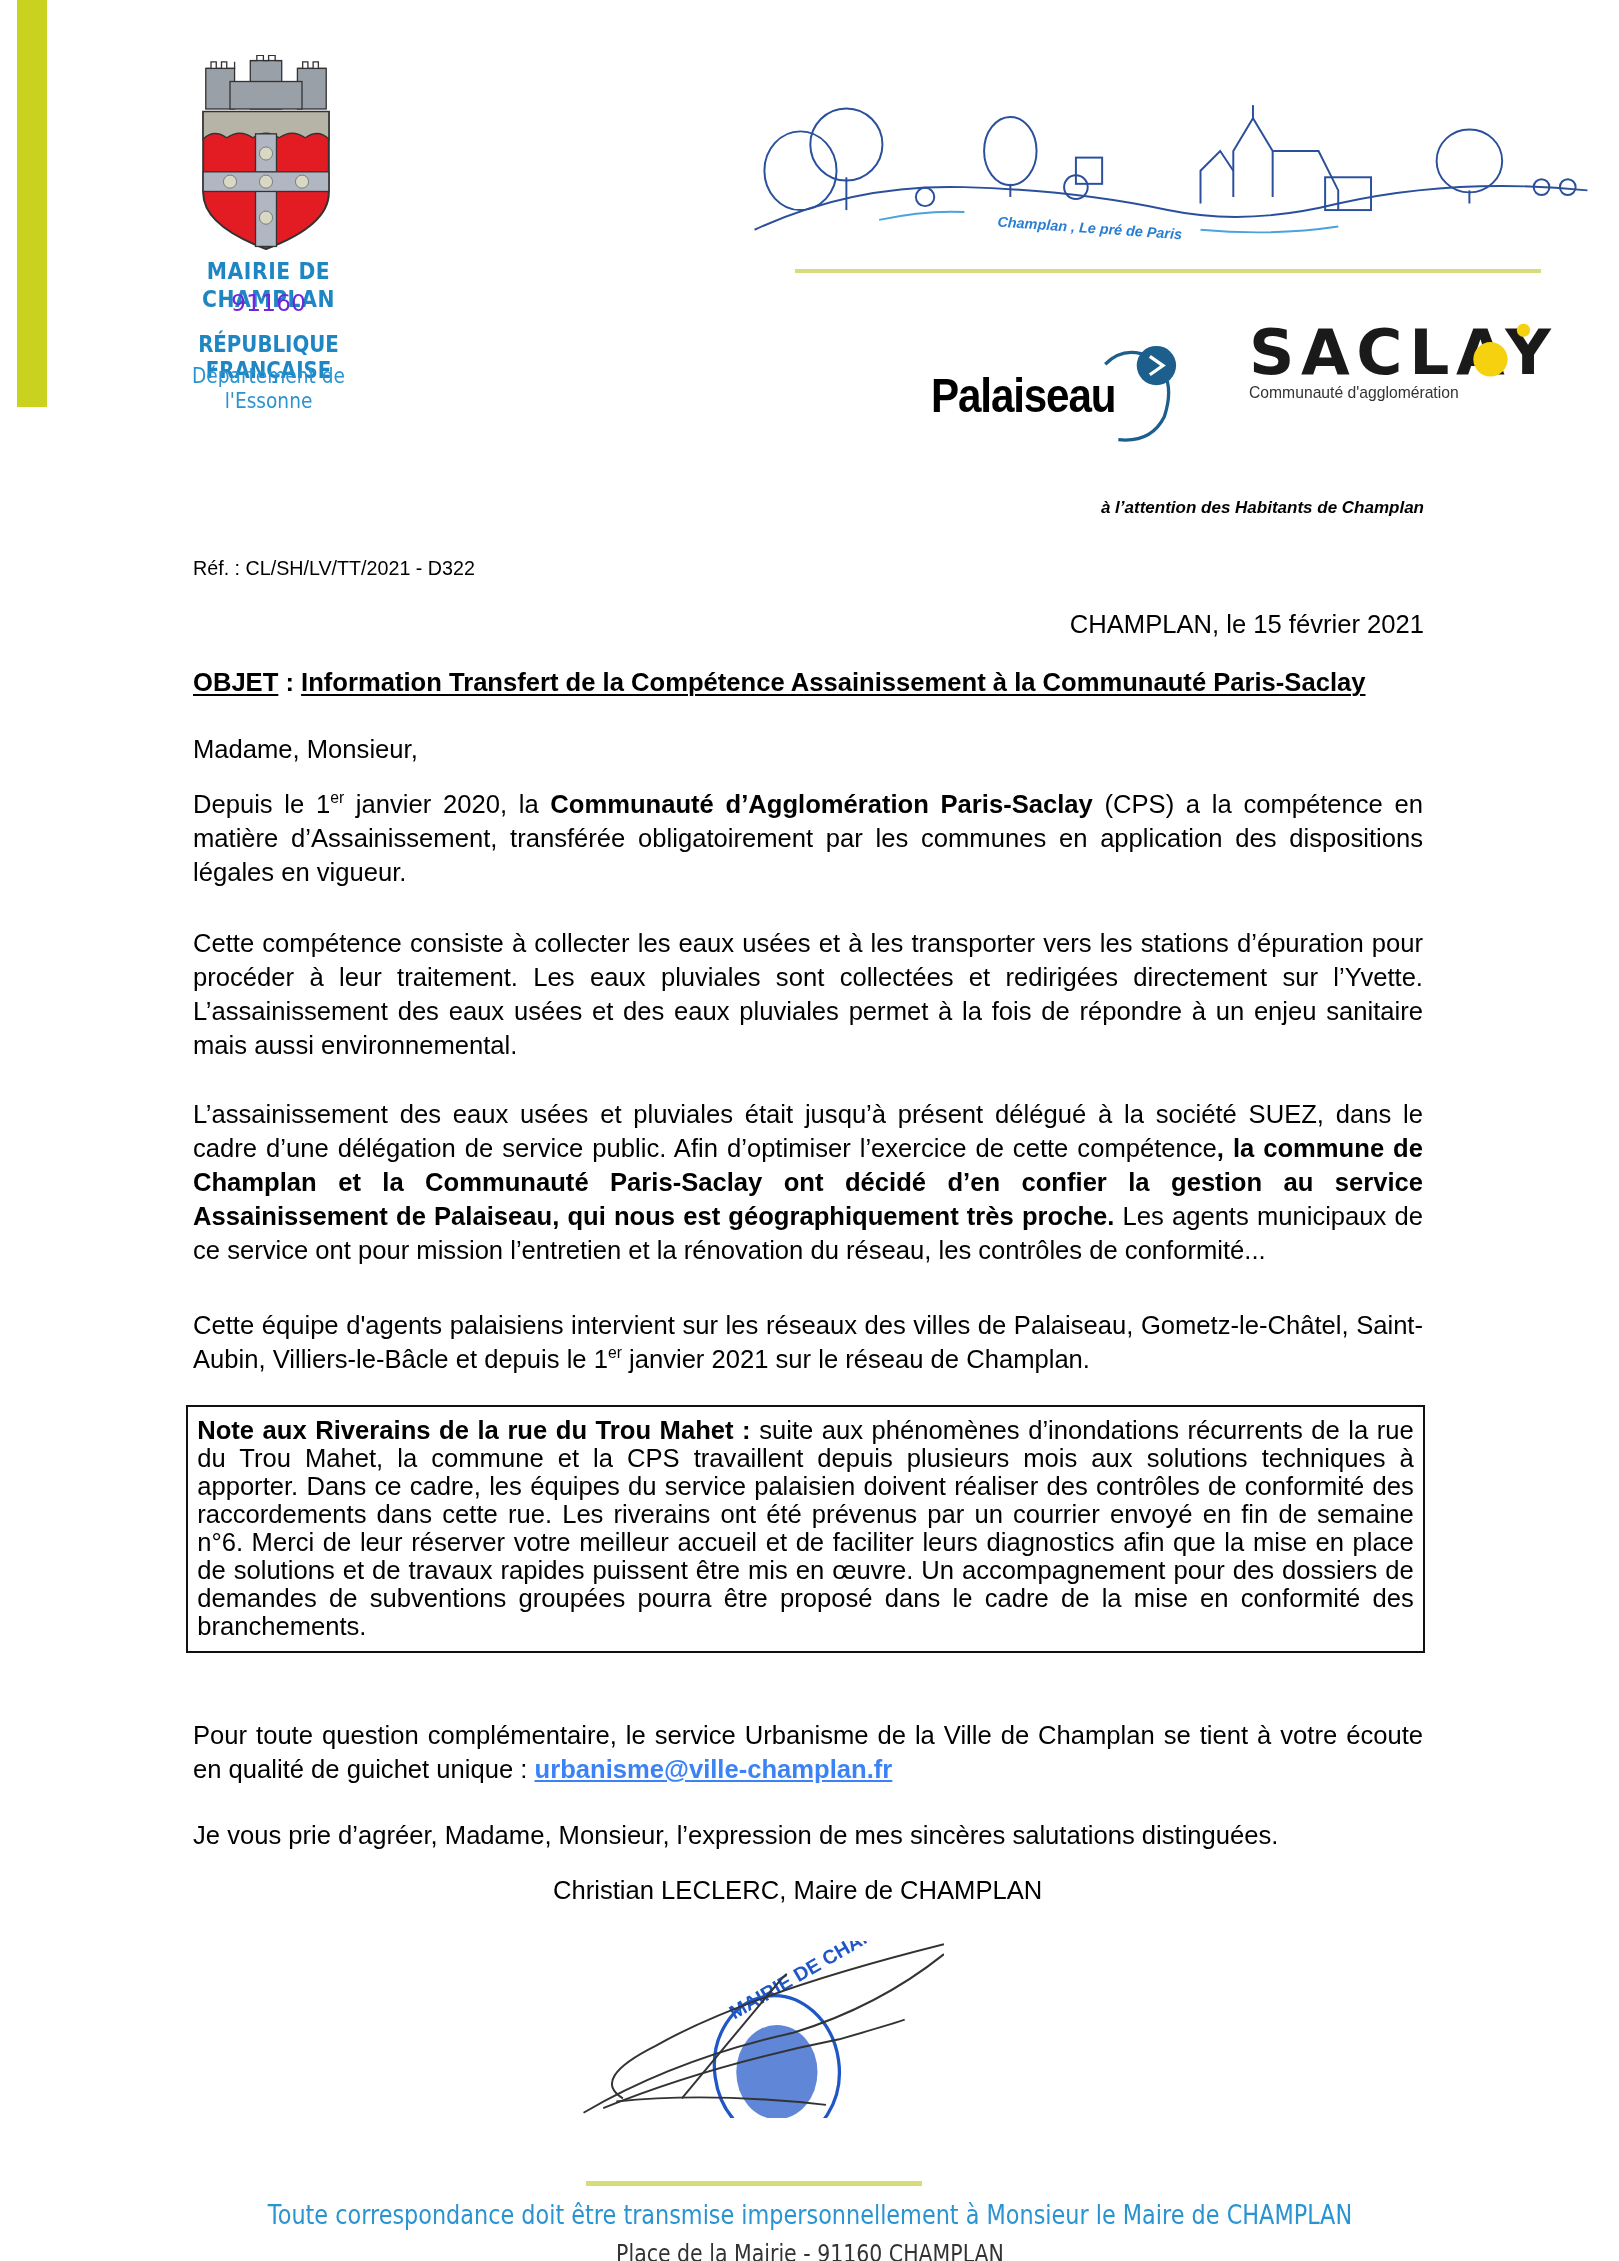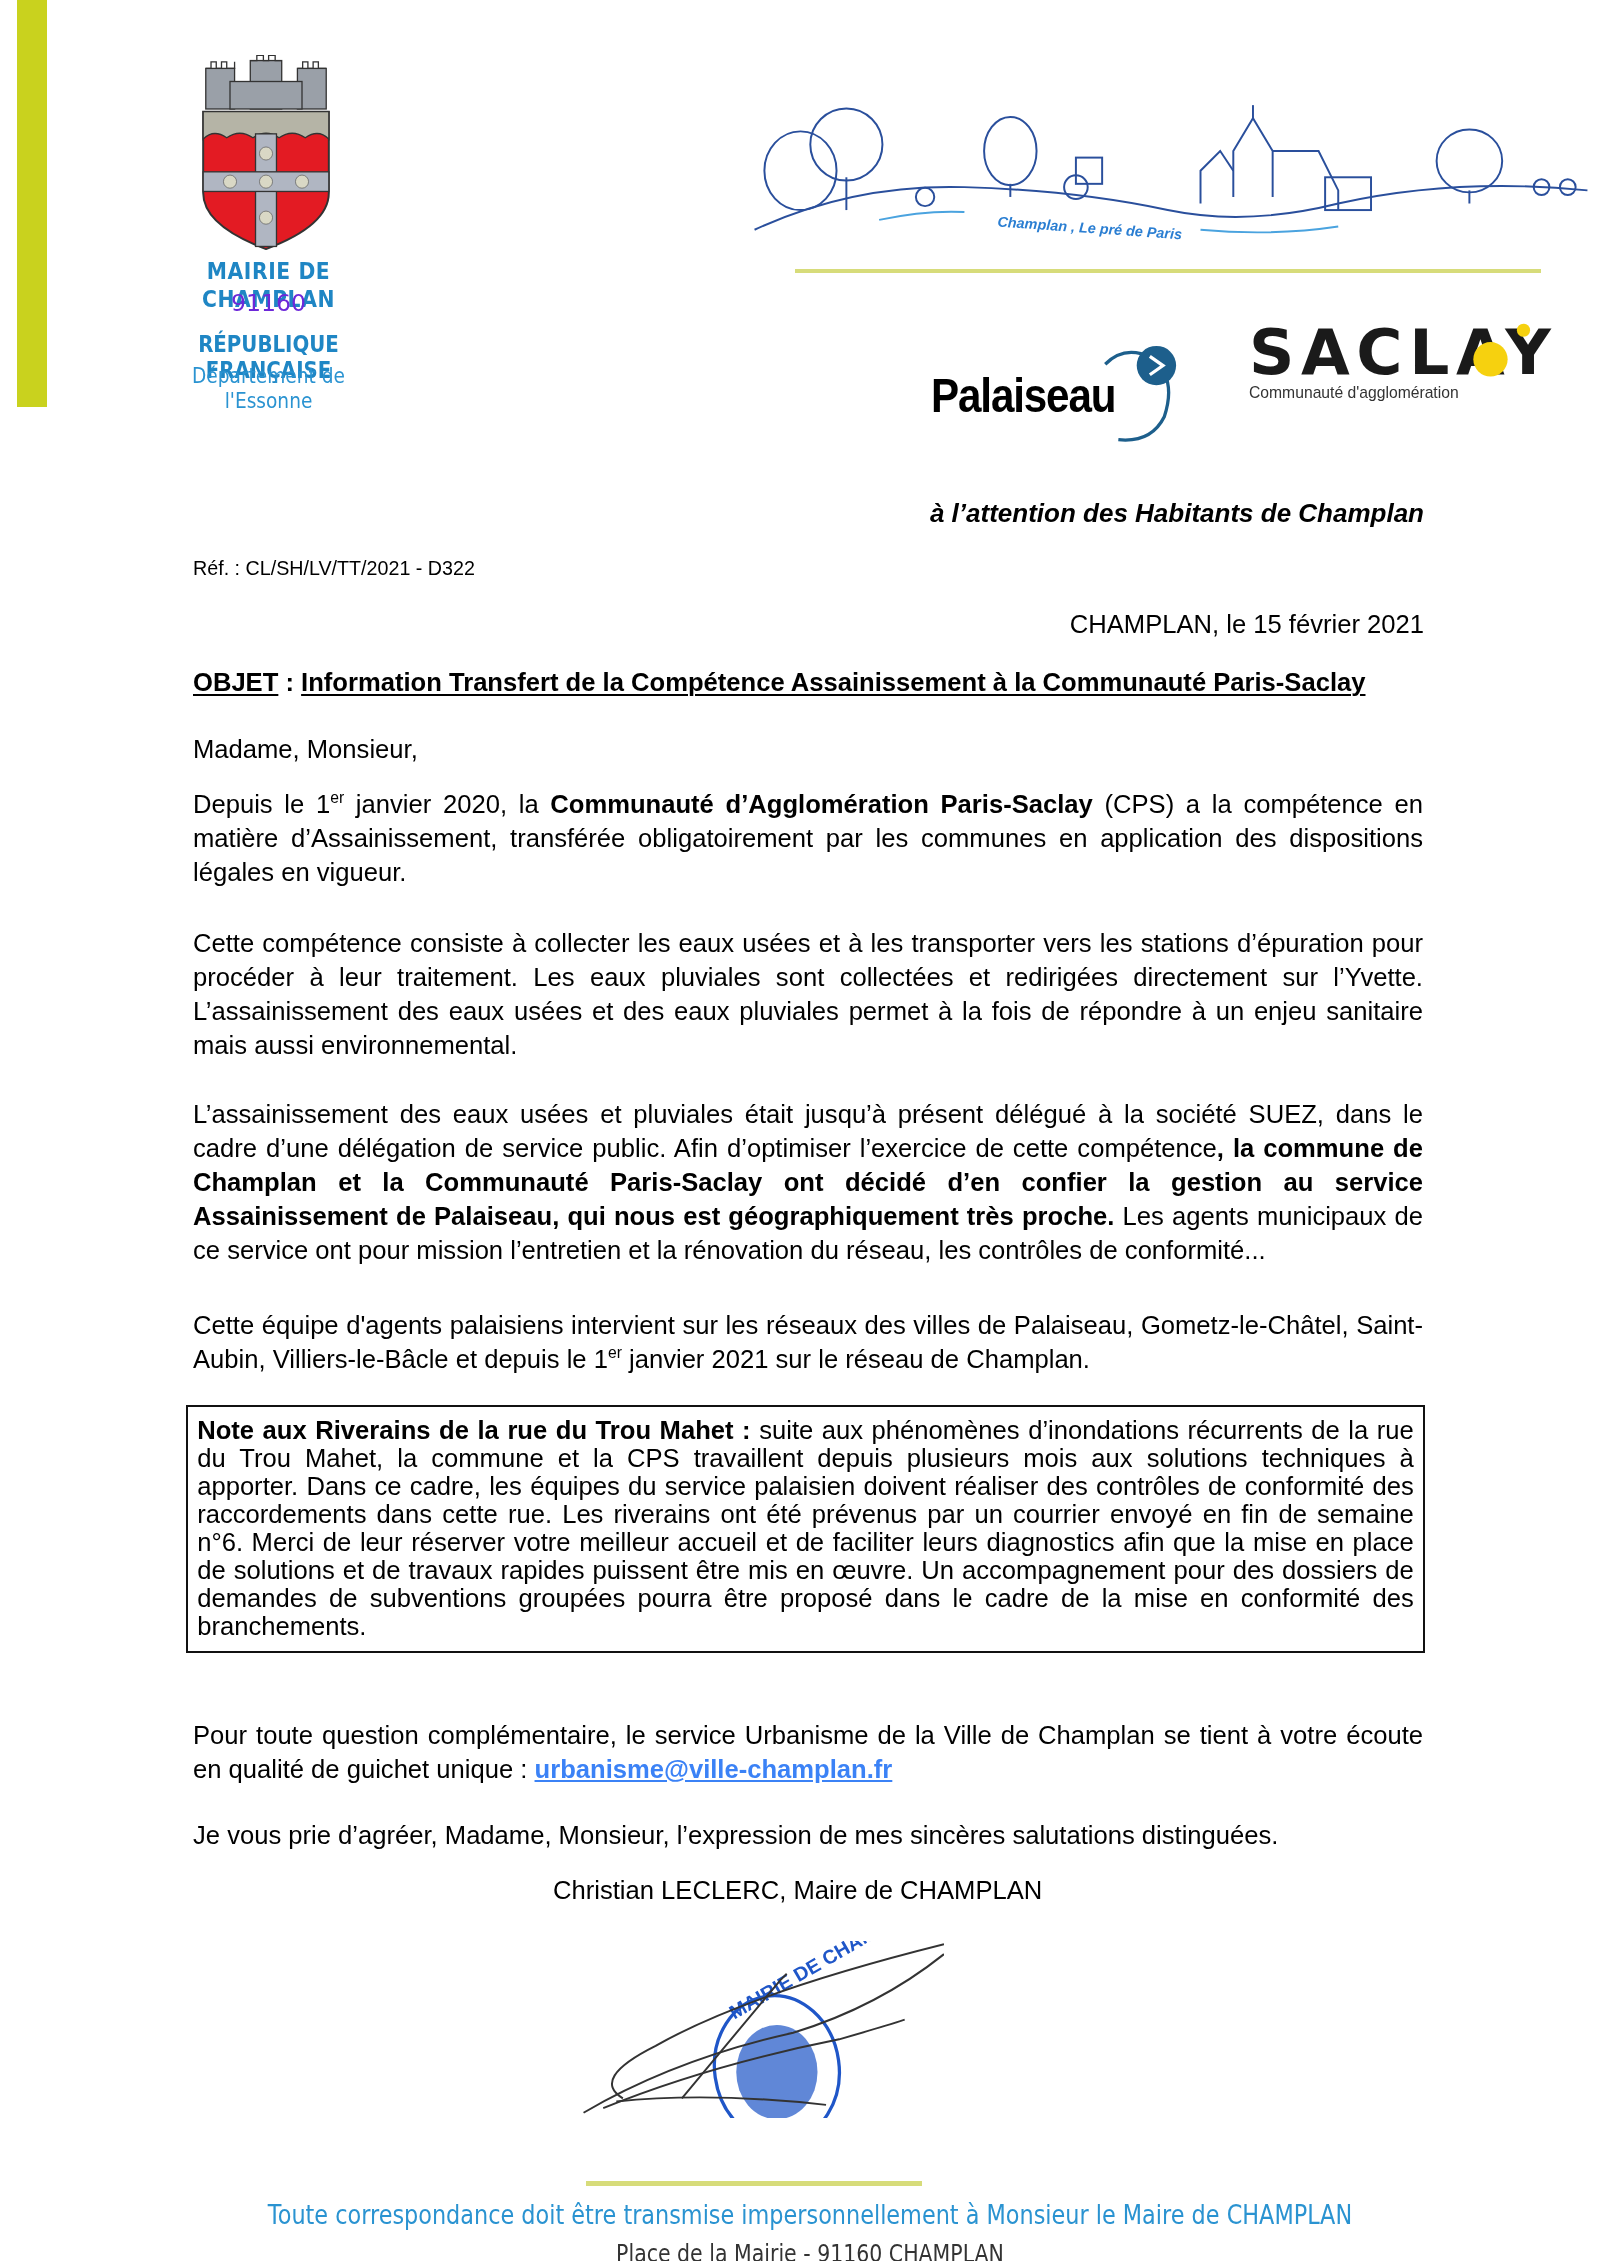--- a/index.html
+++ b/index.html
@@ -11,21 +11,21 @@
   .mairie-code { left:131px; width:275px; top:289px; text-align:center; color:#6d28d9; font-family:"DejaVu Sans", sans-serif; font-size:23.6px; }
   .mairie-rep { left:131px; width:275px; top:331px; text-align:center; color:#1f86c4; font-family:"DejaVu Sans", sans-serif; font-weight:bold; font-size:23px; transform:scaleX(0.86); }
   .mairie-dept { left:131px; width:275px; top:363px; text-align:center; color:#2a93d1; font-family:"DejaVu Sans", sans-serif; font-size:21.6px; transform:scaleX(0.86); }
   .landscape { left:748px; top:105px; width:846px; height:138px; }
   .header-rule { left:795px; top:269px; width:746px; height:3.9px; background:#d7dc7a; }
   .palaiseau { left:928px; top:338px; width:256px; height:105px; }
   .palaiseau-text { left:931px; top:367px; font-size:49px; font-weight:bold; letter-spacing:-1.3px; transform:scaleX(0.86); transform-origin:left; }
   .ps-logo { left:1249px; top:321px; width:289px; height:144px; }
   .ps-word { font-family:"DejaVu Sans", sans-serif; font-weight:bold; font-size:63px; letter-spacing:6.6px; line-height:63px; color:#1a1a1a; }
   .ps-sub { font-size:15.7px; color:#333; }
-  .attention { right:196px; top:498px; font-style:italic; font-weight:bold; font-size:26px; }
+  .attention { right:196px; top:498px; font-style:italic; font-weight:bold; font-size:17px; }
   .ref { left:193px; top:557px; font-size:19.7px; }
   .date { right:196px; top:610px; font-size:25.6px; }
   .objet { left:193px; top:668px; font-size:25.6px; font-weight:bold; }
   .objet u { text-decoration:underline; text-underline-offset:2.6px; text-decoration-thickness:2px; }
   .salut { left:193px; top:735px; font-size:25.6px; }
   .para { left:193px; width:1230px; text-align:justify; font-size:25.6px; line-height:34px; }
   .para sup { font-size:15.7px; line-height:0; vertical-align:super; }
   .note-box { left:186px; top:1405px; width:1239px; border:2px solid #111; padding:9.2px 9.2px 10.5px 9.2px; box-sizing:border-box; font-size:25.6px; line-height:28px; text-align:justify; }
   .link { color:#3b82f6; text-decoration:underline; font-weight:bold; }
   .signer { left:0; width:1620px; top:1876px; text-align:center; font-size:25.6px; transform:translateX(-82px); }

